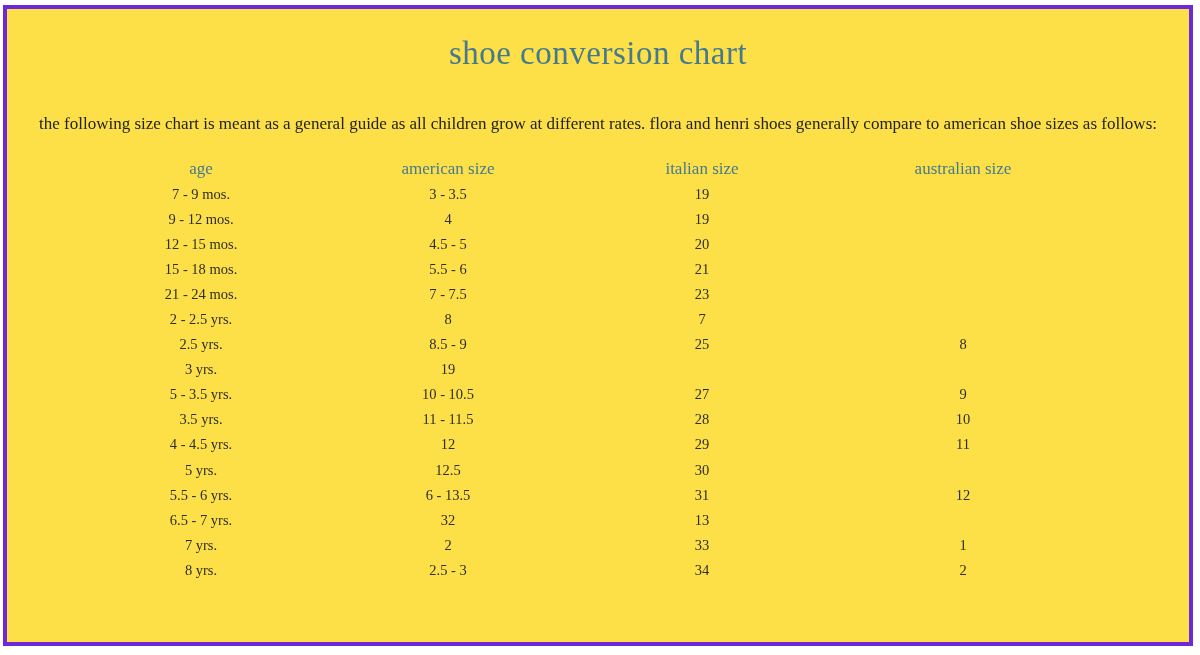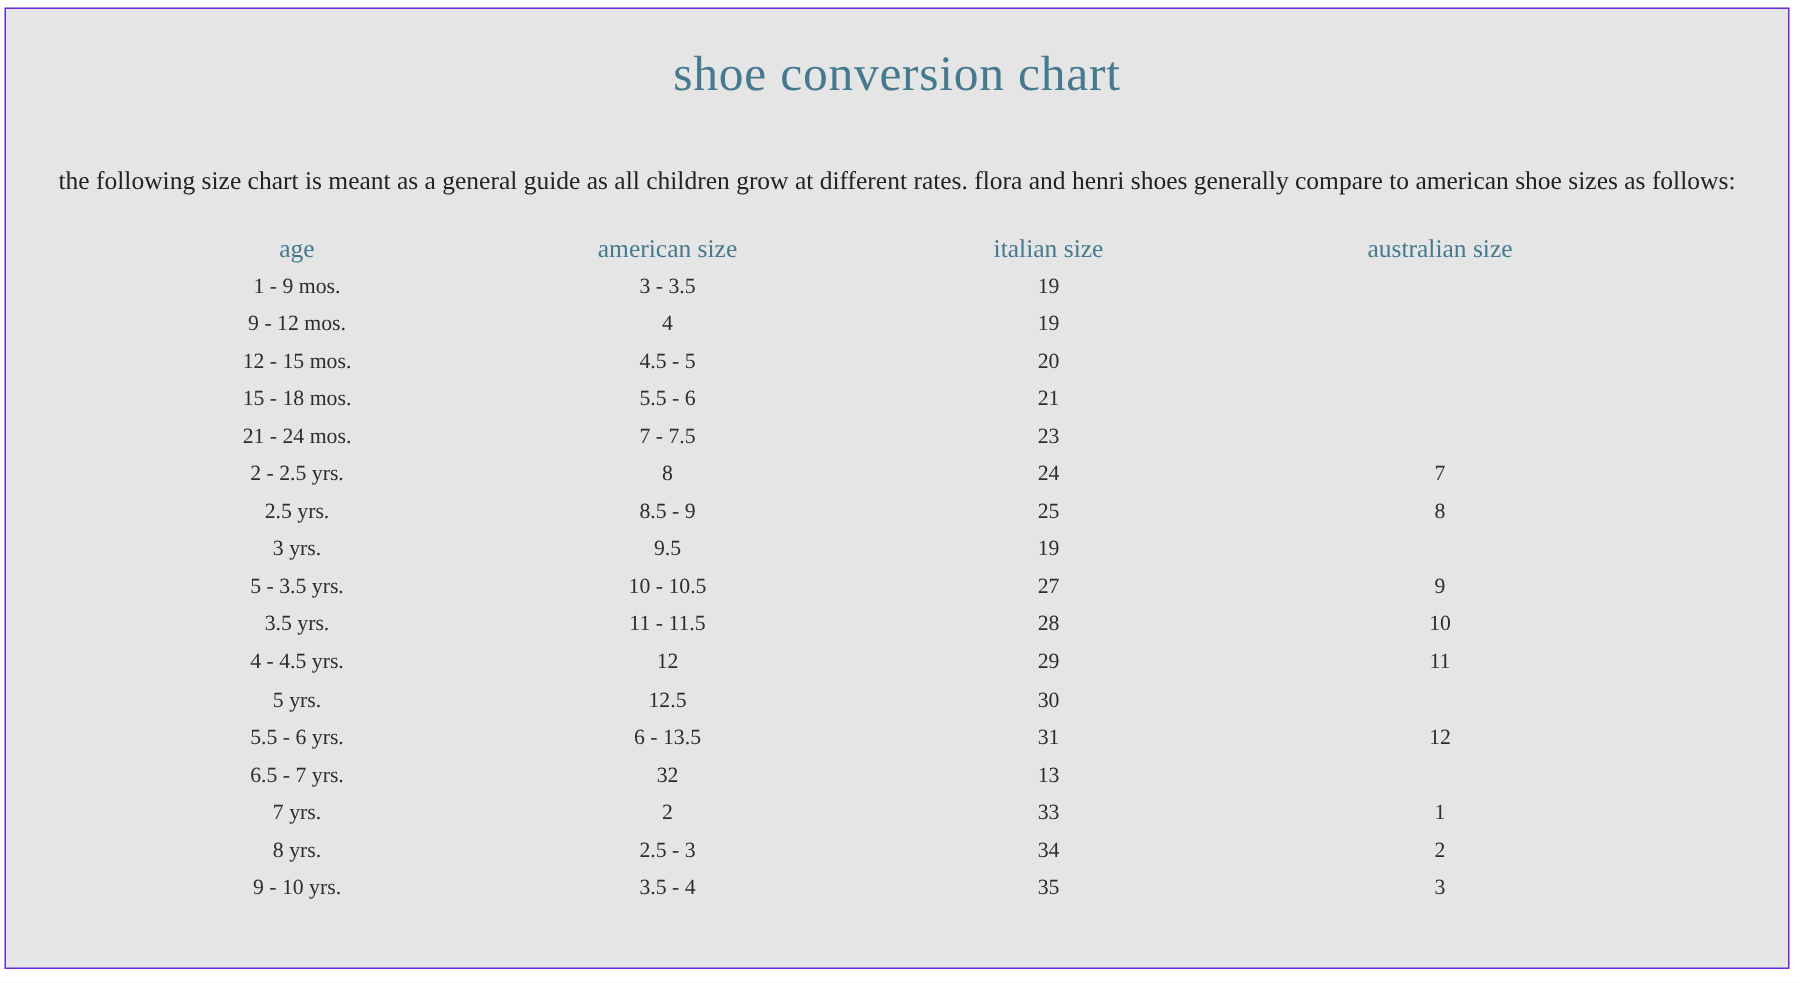--- a/index.html
+++ b/index.html
@@ -14,22 +14,22 @@
     font-family: "Liberation Serif", serif;
     --accent: #45798f;
     --text: #2d2d2d;
   }
   .frame {
     position: absolute;
     top: 5px;
     left: 3px;
     right: 7px;
     bottom: 9px;
-    border: 1px solid #6d28d9;
-    background: #e5e5e5;
+    border: 4px solid #6d28d9;
+    background: #fde047;
     overflow: hidden;
   }
   .page-title {
     margin: 26px 0 0 0;
     text-align: center;
     font-size: 33px;
     font-weight: 400;
     letter-spacing: 0.5px;
     color: var(--accent);
   }
@@ -77,21 +77,21 @@
 
   <div class="table">
     <div class="thead">
       <div class="th">age</div>
       <div class="th">american size</div>
       <div class="th">italian size</div>
       <div class="th">australian size</div>
     </div>
     <div id="table-body">
         <div class="tr">
-    <div class="td">1 - 9 mos.</div>
+    <div class="td">7 - 9 mos.</div>
     <div class="td">3 - 3.5</div>
     <div class="td">19</div>
     <div class="td"></div>
   </div>
         <div class="tr">
     <div class="td">9 - 12 mos.</div>
     <div class="td">4</div>
     <div class="td">19</div>
     <div class="td"></div>
   </div>
@@ -109,32 +109,30 @@
   </div>
         <div class="tr">
     <div class="td">21 - 24 mos.</div>
     <div class="td">7 - 7.5</div>
     <div class="td">23</div>
     <div class="td"></div>
   </div>
         <div class="tr">
     <div class="td">2 - 2.5 yrs.</div>
     <div class="td">8</div>
-    <div class="td">24</div>
     <div class="td">7</div>
   </div>
         <div class="tr">
     <div class="td">2.5 yrs.</div>
     <div class="td">8.5 - 9</div>
     <div class="td">25</div>
     <div class="td">8</div>
   </div>
         <div class="tr">
     <div class="td">3 yrs.</div>
-    <div class="td">9.5</div>
     <div class="td">19</div>
     <div class="td"></div>
   </div>
         <div class="tr">
     <div class="td">5 - 3.5 yrs.</div>
     <div class="td">10 - 10.5</div>
     <div class="td">27</div>
     <div class="td">9</div>
   </div>
         <div class="tr">
@@ -171,22 +169,16 @@
     <div class="td">2</div>
     <div class="td">33</div>
     <div class="td">1</div>
   </div>
         <div class="tr">
     <div class="td">8 yrs.</div>
     <div class="td">2.5 - 3</div>
     <div class="td">34</div>
     <div class="td">2</div>
   </div>
-        <div class="tr">
-    <div class="td">9 - 10 yrs.</div>
-    <div class="td">3.5 - 4</div>
-    <div class="td">35</div>
-    <div class="td">3</div>
-  </div>
       </div>
   </div>
 
 </div>
 
 </body></html>

